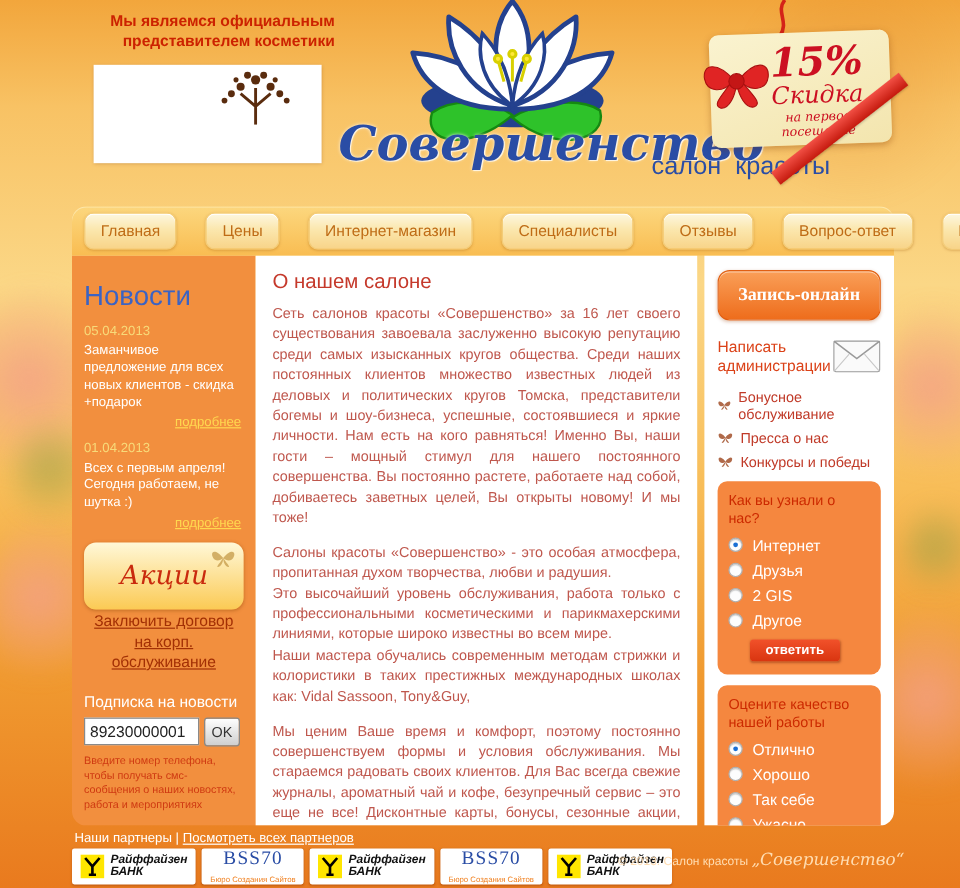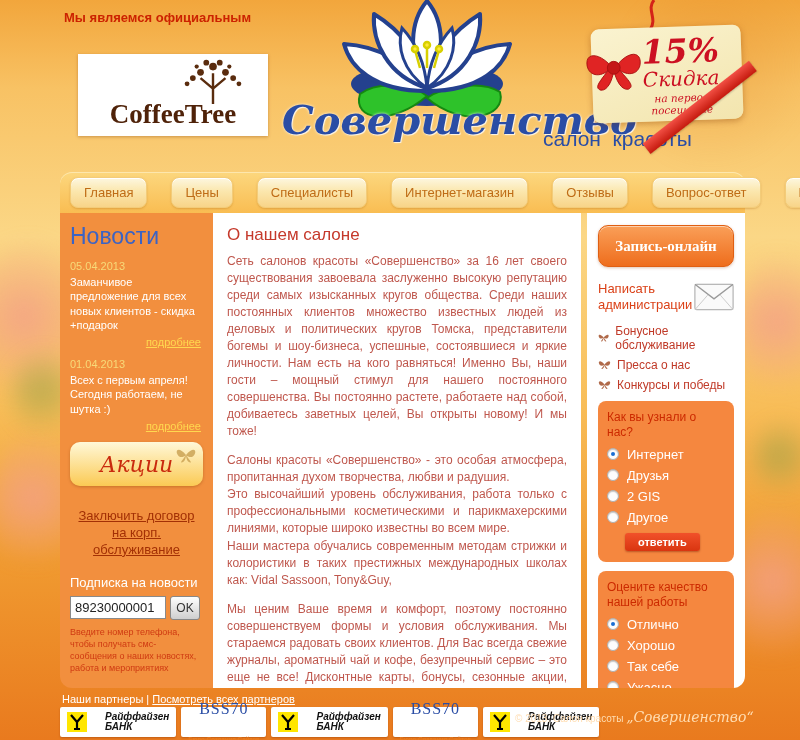--- a/index.html
+++ b/index.html
@@ -10,21 +10,21 @@
     background:linear-gradient(180deg,#f2a63c 0%,#f8c264 12%,#fbd786 32%,#f8bd58 55%,#f09a30 76%,#e97a1e 100%);
   }
   
   .bg-blob { position:absolute; border-radius:50%; filter:blur(9px); }
   .blob-pink { background:radial-gradient(circle at 45% 45%, rgba(243,160,135,.85), rgba(243,160,135,0) 70%); }
   .blob-green { background:radial-gradient(circle at 45% 45%, rgba(150,160,70,.6), rgba(150,160,70,0) 70%); }
   .blob-dark { background:radial-gradient(circle at 45% 45%, rgba(220,130,40,.55), rgba(220,130,40,0) 70%); }
   .bf { position:absolute; opacity:.55; }
 
   
-  .official-note { position:absolute; left:64px; top:10px; width:215px; text-align:left;
+  .official-note { position:absolute; left:64px; top:10px; width:215px; text-align:right;
     color:#cc2200; font-weight:bold; font-size:13px; line-height:1.25; }
   .coffeetree { position:absolute; left:78px; top:54px; width:190px; height:82px; background:#fff;
     box-shadow:0 1px 3px rgba(120,50,0,.35); }
   .coffeetree .tree { position:absolute; left:96px; top:2px; }
   .coffeetree .ct-text { position:absolute; left:0; right:0; bottom:6px; text-align:center;
     font-family:"Liberation Serif", serif; font-weight:bold; font-size:27px; color:#4f2209; letter-spacing:0px; }
   .lotus { position:absolute; left:332px; top:-4px; }
   .site-title { position:absolute; left:282px; top:96px; width:266px; text-align:center;
     font-family:"DejaVu Serif", serif; font-style:italic; font-weight:bold; font-size:40px; color:#2a4da5;
     text-shadow:0 0 3px rgba(255,255,255,.85), 1px 1px 0 rgba(255,255,255,.7); }
@@ -53,27 +53,27 @@
 
   
   .content-wrap { position:absolute; left:60px; top:213px; width:685px; height:475px;
     display:flex; border-radius:0 0 12px 12px; overflow:hidden; }
   .col-left { width:153px; background:#f28f3e; padding:10px 10px 0; }
   .col-main { width:368px; background:#fff; padding:10px 14px 0; }
   .col-gap { width:6px; }
   .col-right { width:158px; background:#fff; padding:12px 11px 0; }
 
   
-  .news-title { color:#3b63c4; font-size:23px; font-weight:normal; margin:0 0 10px; }
+  .news-title { color:#3b63c4; font-size:23px; font-weight:normal; margin:10px 0 10px; }
   .news-date { color:#f7da79; font-size:11px; margin-bottom:3px; }
   .news-text { color:#fff; font-size:11px; line-height:1.3; }
   .news-more { display:block; text-align:right; color:#ffd84f; font-size:11px; text-decoration:underline; margin:4px 2px 10px 0; cursor:pointer; }
-  .promo-btn { height:44px; border-radius:10px; position:relative; cursor:pointer;
+  .promo-btn { height:56px; border-radius:10px; position:relative; cursor:pointer;
     background:linear-gradient(180deg,#fff8d8,#fbca54); box-shadow:0 1px 3px rgba(120,60,0,.35);
-    display:flex; align-items:center; justify-content:center; margin:2px 0 22px; }
+    display:flex; align-items:center; justify-content:center; margin:2px 0 2px; }
   .promo-script { font-family:"DejaVu Serif", serif; font-style:italic; font-size:22px; color:#c92a0e; }
   .promo-bf { position:absolute; right:6px; top:4px; opacity:.8; }
   .contract-link { display:block; text-align:center; color:#a33005; font-size:13px; line-height:1.3;
     text-decoration:underline; margin-bottom:16px; cursor:pointer; }
   .sub-title { color:#fff; font-size:13px; margin-bottom:6px; }
   .phone-row { display:flex; gap:4px; margin-bottom:6px; }
   .phone-input { width:96px; height:23px; border:1px solid #8a8a8a; font-size:13px; padding:0 4px; color:#222; background:#fff; font-family:"Liberation Sans",sans-serif; }
   .ok-btn { width:30px; height:24px; background:linear-gradient(#fefefe,#cfcfcf); border:1px solid #888;
     border-radius:3px; font-size:12px; color:#333; cursor:pointer; font-family:"Liberation Sans",sans-serif; }
   .sub-hint { color:#cf3a12; font-size:9px; line-height:1.35; margin-bottom:14px; }
@@ -101,21 +101,21 @@
   .opt-label { color:#fff; font-size:13px; }
   .poll-submit { display:inline-block; margin:2px 0 0 18px; cursor:pointer;
     background:linear-gradient(#f1512a,#d93510); color:#fff; font-size:11px; font-weight:bold;
     padding:3px 13px; border-radius:3px; box-shadow:0 1px 2px rgba(100,20,0,.4); }
 
   
   .partners-line { position:absolute; left:62px; top:693px; color:#fff; font-size:11px; }
   .partners-link { text-decoration:underline; cursor:pointer; color:#fff; }
   .partners-row { position:absolute; left:60px; top:707px; display:flex; gap:5px; }
   .partner { height:30px; background:#fff; border-radius:2px; display:flex; align-items:center; justify-content:center;
-    padding:0 7px; gap:18px; box-shadow:0 1px 2px rgba(120,40,0,.35); cursor:pointer; }
+    padding:0 7px; gap:5px; box-shadow:0 1px 2px rgba(120,40,0,.35); cursor:pointer; }
   .raif-text { font-size:10px; font-weight:bold; font-style:italic; color:#111; line-height:1.05; }
   .bss { display:flex; flex-direction:column; align-items:center; justify-content:center; }
   .bss-title { font-family:"Liberation Serif",serif; color:#2a4da5; font-size:16px; letter-spacing:1px; line-height:1; }
   .bss-sub { color:#f08020; font-size:6.5px; margin-top:1px; }
   .copyright { position:absolute; left:515px; top:709px; width:235px; text-align:center; color:#ffddb2; font-size:10px; }
   .copyright .script { font-family:"DejaVu Serif",serif; font-style:italic; font-size:14px; }
 </style>
 </head>
 <body>
 
@@ -128,20 +128,21 @@
 <div class="bg-blob blob-dark" style="left:620px; top:-20px; width:200px; height:190px; opacity:.5;"></div>
 <svg class="bf" style="left:100px; top:598px;" width="16" height="13" viewBox="0 0 14 12">
     <path d="M7,6 C3,1 0,2 1,5 C2,8 5,8 7,6 C9,8 12,8 13,5 C14,2 11,1 7,6 Z M7,6 C5,9 3,11 4,11 C6,11 7,8 7,6 C7,8 8,11 10,11 C11,11 9,9 7,6Z" fill="#ffdf9a"></path>
   </svg>
 <svg class="bf" style="left:140px; top:640px;" width="13" height="11" viewBox="0 0 14 12">
     <path d="M7,6 C3,1 0,2 1,5 C2,8 5,8 7,6 C9,8 12,8 13,5 C14,2 11,1 7,6 Z M7,6 C5,9 3,11 4,11 C6,11 7,8 7,6 C7,8 8,11 10,11 C11,11 9,9 7,6Z" fill="#ffdf9a"></path>
   </svg>
 
 <div class="official-note">
   <span>Мы являемся официальным</span><br>
+  <span>представителем косметики</span>
 </div>
 
 <div class="coffeetree">
   <svg class="tree" width="78" height="48" viewBox="0 0 80 50">
     <g stroke="#5a2c0e" stroke-width="2.5" fill="none">
       <path d="M40,50 L40,26 M40,34 L27,23 M40,34 L53,23 M40,26 L40,18"></path>
     </g>
     <g fill="#5a2c0e">
       <circle cx="40" cy="11" r="4"></circle>
         <circle cx="27" cy="17" r="3.5"></circle>
@@ -149,21 +150,20 @@
       <circle cx="19" cy="23" r="3"></circle>
         <circle cx="61" cy="23" r="3"></circle>
         <circle cx="33" cy="7" r="3"></circle>
       <circle cx="47" cy="7" r="3"></circle>
         <circle cx="13" cy="29" r="2.5"></circle>
         <circle cx="67" cy="29" r="2.5"></circle>
       <circle cx="23" cy="11" r="2.2"></circle>
         <circle cx="57" cy="11" r="2.2"></circle>
     </g>
   </svg>
-  <div class="ct-text">CoffeeTree</div>
 </div>
 
 <svg class="lotus" width="190" height="135" viewBox="0 0 190 135">
   <ellipse cx="95" cy="88" rx="76" ry="22" fill="#24418e"></ellipse>
   <path d="M95,100 C60,130 20,125 28,98 C45,85 80,88 95,100Z" fill="#2ec22a" stroke="#158811" stroke-width="2"></path>
   <path d="M95,102 C130,132 175,122 168,96 C150,84 112,90 95,102Z" fill="#2ec22a" stroke="#158811" stroke-width="2"></path>
   <g fill="#fff" stroke="#24418e" stroke-width="4" stroke-linejoin="round">
     <path d="M95,95 C40,95 18,70 12,48 C45,50 75,65 95,95Z"></path>
     <path d="M95,95 C150,95 172,70 178,48 C145,50 115,65 95,95Z"></path>
     <path d="M95,92 C55,80 40,45 42,18 C70,35 88,60 95,92Z"></path>
@@ -200,22 +200,22 @@
       <path d="M40,32 C50,45 58,52 50,55 C42,56 37,44 35,34Z"></path>
       <circle cx="35" cy="31" r="7" fill="#c41616"></circle>
     </g>
   </svg>
   <div class="card-ribbon"></div>
 </div>
 
 <div class="nav">
   <a class="nav-btn">Главная</a>
   <a class="nav-btn">Цены</a>
+  <a class="nav-btn">Интернет-магазин</a>
   <a class="nav-btn">Специалисты</a>
-  <a class="nav-btn">Интернет-магазин</a>
   <a class="nav-btn">Отзывы</a>
   <a class="nav-btn">Вопрос-ответ</a>
   <a class="nav-btn">Контакты</a>
   <a class="nav-btn">Вакансии</a>
 </div>
 
 <div class="content-wrap">
 
   <div class="col-left">
     <h2 class="news-title">Новости</h2>

